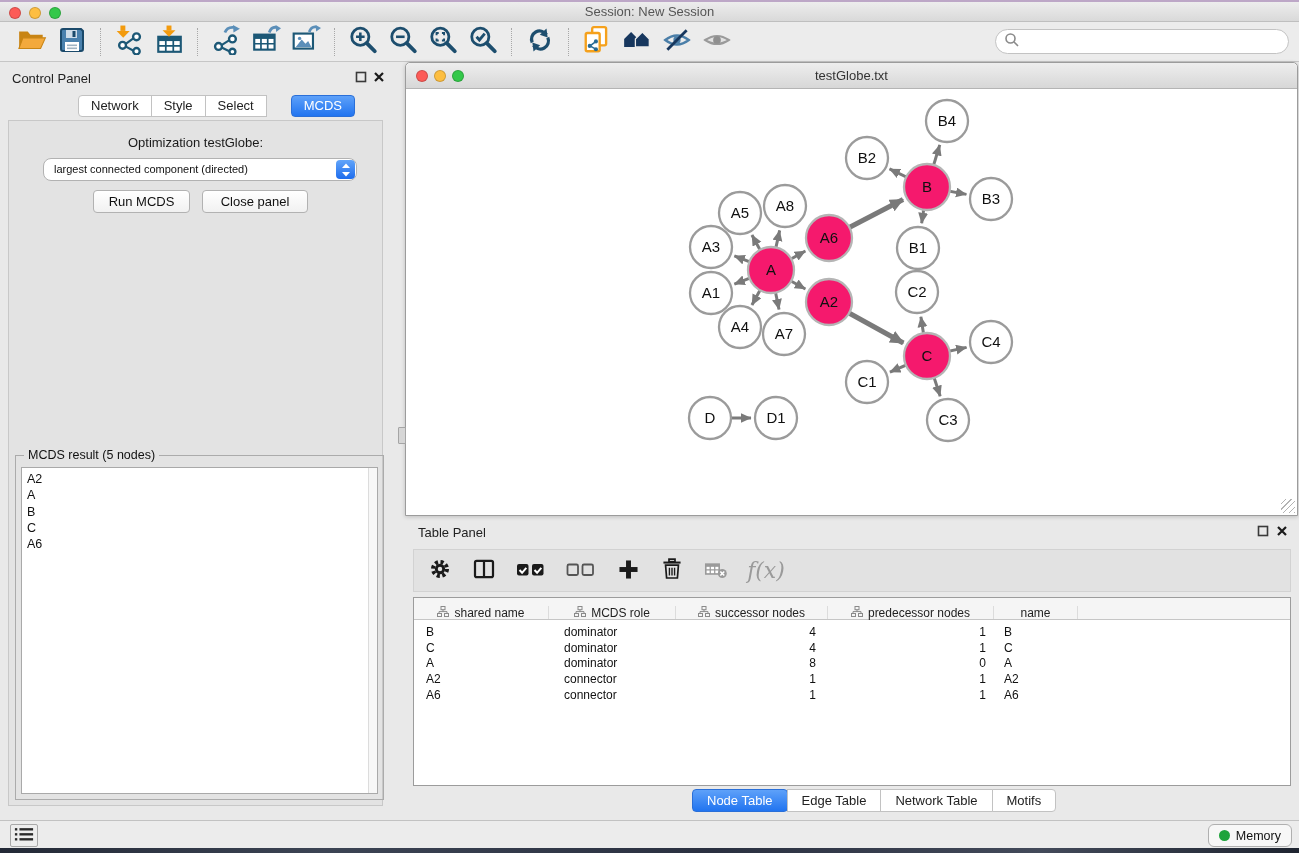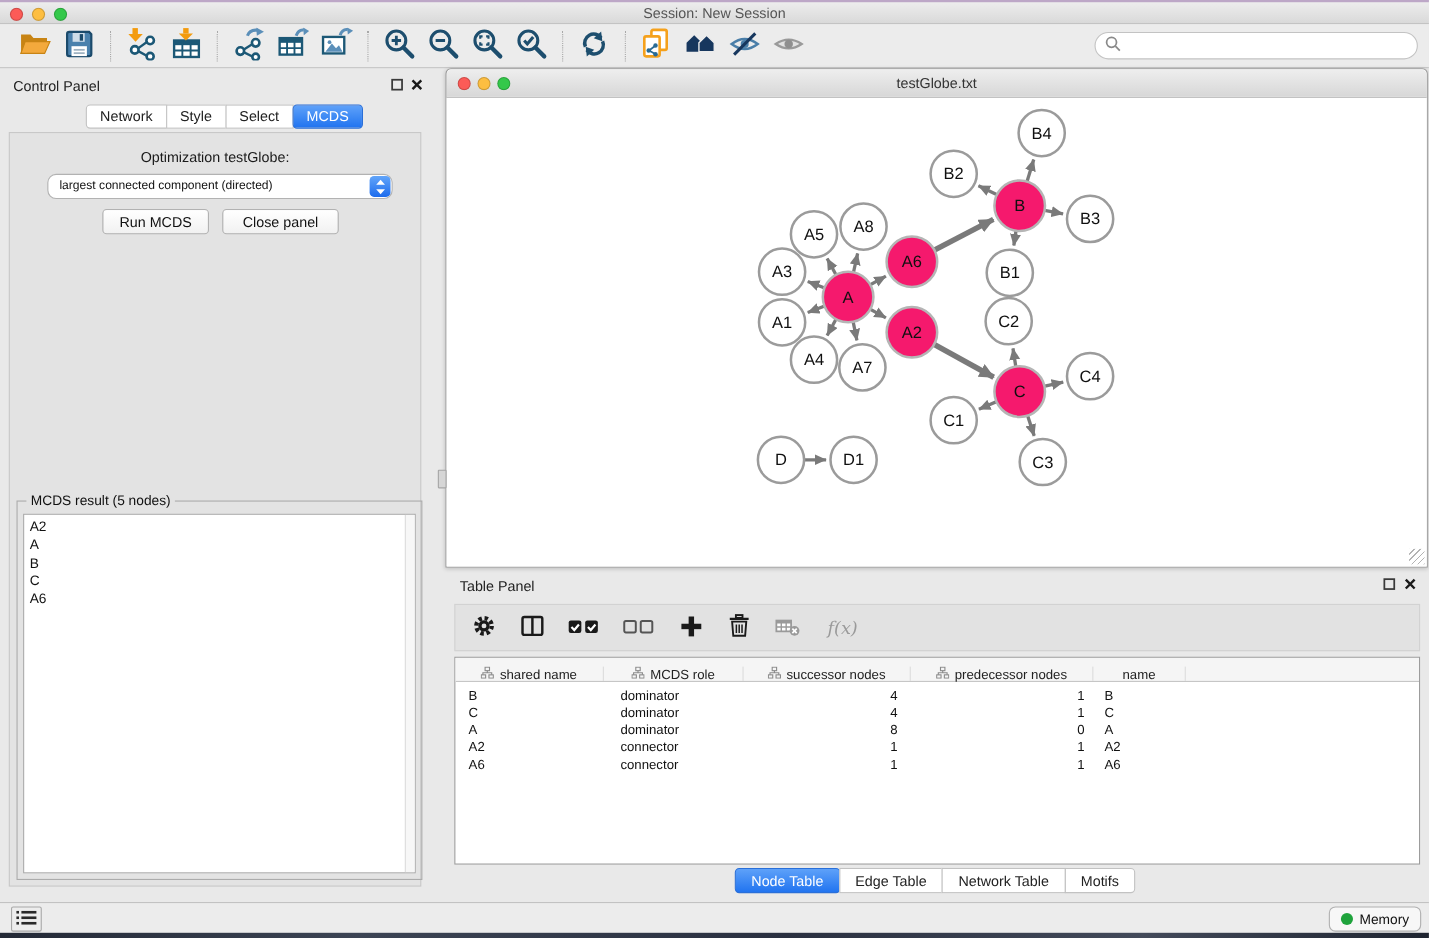--- a/index.html
+++ b/index.html
@@ -23,21 +23,21 @@
     border:1px solid #c3c3c3; border-radius:13px; display:flex; align-items:center; padding-left:8px; }
   .searchbox input { border:none; outline:none; flex:1; height:20px; font-size:13px; margin-left:5px; background:transparent; font-family:"Liberation Sans",sans-serif; }
 
   
   .cp-title { position:absolute; left:12px; top:71px; font-size:13px; color:#222; }
   .win-mini { position:absolute; width:14px; height:14px; display:flex; align-items:center; justify-content:center; }
   .cp-tabs { position:absolute; left:78px; top:95px; display:flex; height:22px; }
   .tabseg { border:1px solid #c2c2c2; background:#fff; line-height:20px; padding:0 12px; font-size:13px; margin-left:-1px; color:#222; }
   .tabseg:first-child { border-radius:4px 0 0 4px; margin-left:0; }
   .tabseg:last-child { border-radius:0 4px 4px 0; }
-  .tabseg.active { background:linear-gradient(#5ea1f9,#2174f0); border-color:#2a6fd8; color:#fff; border-radius:4px; }
+  .tabseg.active { background:linear-gradient(#5ea1f9,#2174f0); border-color:#2a6fd8; color:#fff; border-radius:4px;margin-left:24px; }
   .cp-body { position:absolute; left:8px; top:120px; width:375px; height:686px; background:#e3e3e3; border:1px solid #c8c8c8; }
   .opt-label { position:absolute; left:0; right:0; top:14px; text-align:center; font-size:13px; color:#1a1a1a; }
   .criterion { position:absolute; left:34px; top:37px; width:314px; height:23px; background:#fff;
     border:1px solid #b2b2b2; border-radius:8px; font-size:11px; line-height:21px; padding-left:10px; color:#111; }
   .stepper { position:absolute; right:1px; top:1px; width:19px; height:19px; border-radius:4px;
     background:linear-gradient(#62a5fa,#1d6ced); display:flex; align-items:center; justify-content:center; }
   .pushbtn { position:absolute; top:69px; height:23px; border:1px solid #b2b2b2; border-radius:4px;
     background:linear-gradient(#ffffff,#f1f1f1); font-size:13px; font-family:"Liberation Sans",sans-serif; color:#111; }
   .runbtn { left:84px; width:97px; } .closebtn { left:193px; width:106px; }
   .groupbox { position:absolute; left:6px; top:334px; width:369px; height:345px; border:1px solid #ababab; }
@@ -58,21 +58,21 @@
   .grip { position:absolute; right:2px; bottom:2px; width:14px; height:14px;
     background:repeating-linear-gradient(135deg, transparent 0 3px, #b3b3b3 3px 4px); }
   .divider-handle { position:absolute; left:398px; top:427px; width:8px; height:17px; background:#d6d6d6; border:1px solid #a5a5a5; border-radius:1px; }
   .graph text { font-family:"Liberation Sans",sans-serif; }
 
   
   .tp-title { position:absolute; left:418px; top:525px; font-size:13px; color:#222; }
   .tp-toolbar { position:absolute; left:413px; top:549px; width:878px; height:43px; background:#e2e2e2;
     border:1px solid #d2d2d2; display:flex; align-items:center; padding-left:12px; gap:16px; }
   .ttbtn { width:28px; height:30px; display:flex; align-items:center; justify-content:center; background:none; border:none; }
-  .fx { font-family:"DejaVu Serif", serif; font-style:italic; font-size:16px; color:#9a9a9a; }
+  .fx { font-family:"DejaVu Serif", serif; font-style:italic; font-size:22px; color:#9a9a9a; }
   .tp-table { position:absolute; left:413px; top:597px; width:878px; height:189px; background:#fff; border:1px solid #9c9c9c; overflow:hidden; }
   .thead { display:flex; height:22px; background:#f5f5f5; border-bottom:1px solid #c6c6c6; }
   .th { display:flex; align-items:center; justify-content:center; gap:5px; border-right:1px solid #dcdcdc; font-size:12px; color:#222;margin-top:8px; }
   .c0{width:135px;} .c1{width:127px;} .c2{width:152px;} .c3{width:166px;} .c4{width:84px;} .cfill{flex:1;}
   .th.cfill { border-right:none; }
   .tbody { padding-top:5px; }
   .trow { display:flex; height:15.7px; font-size:12px; color:#111; }
   .tc { line-height:15.7px; white-space:nowrap; }
   .tc.c0 { padding-left:12px; } .tc.c1 { padding-left:15px; }
   .tc.c2 { text-align:right; padding-right:12px; } .tc.c3 { text-align:right; padding-right:8px; }

